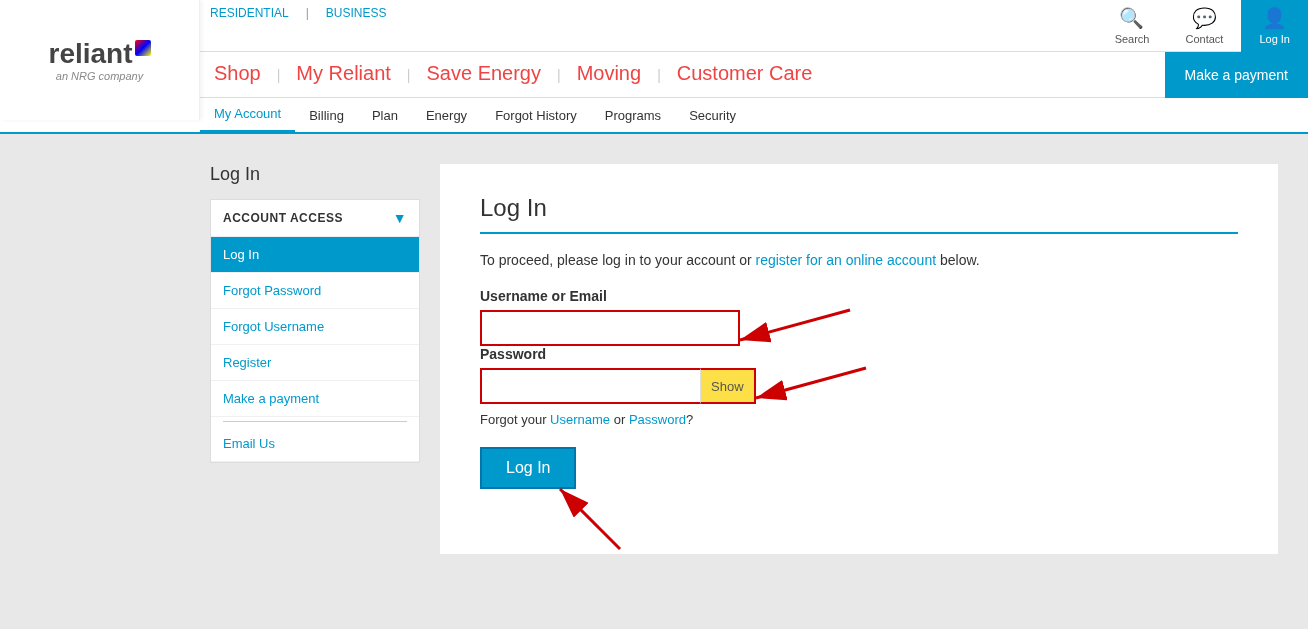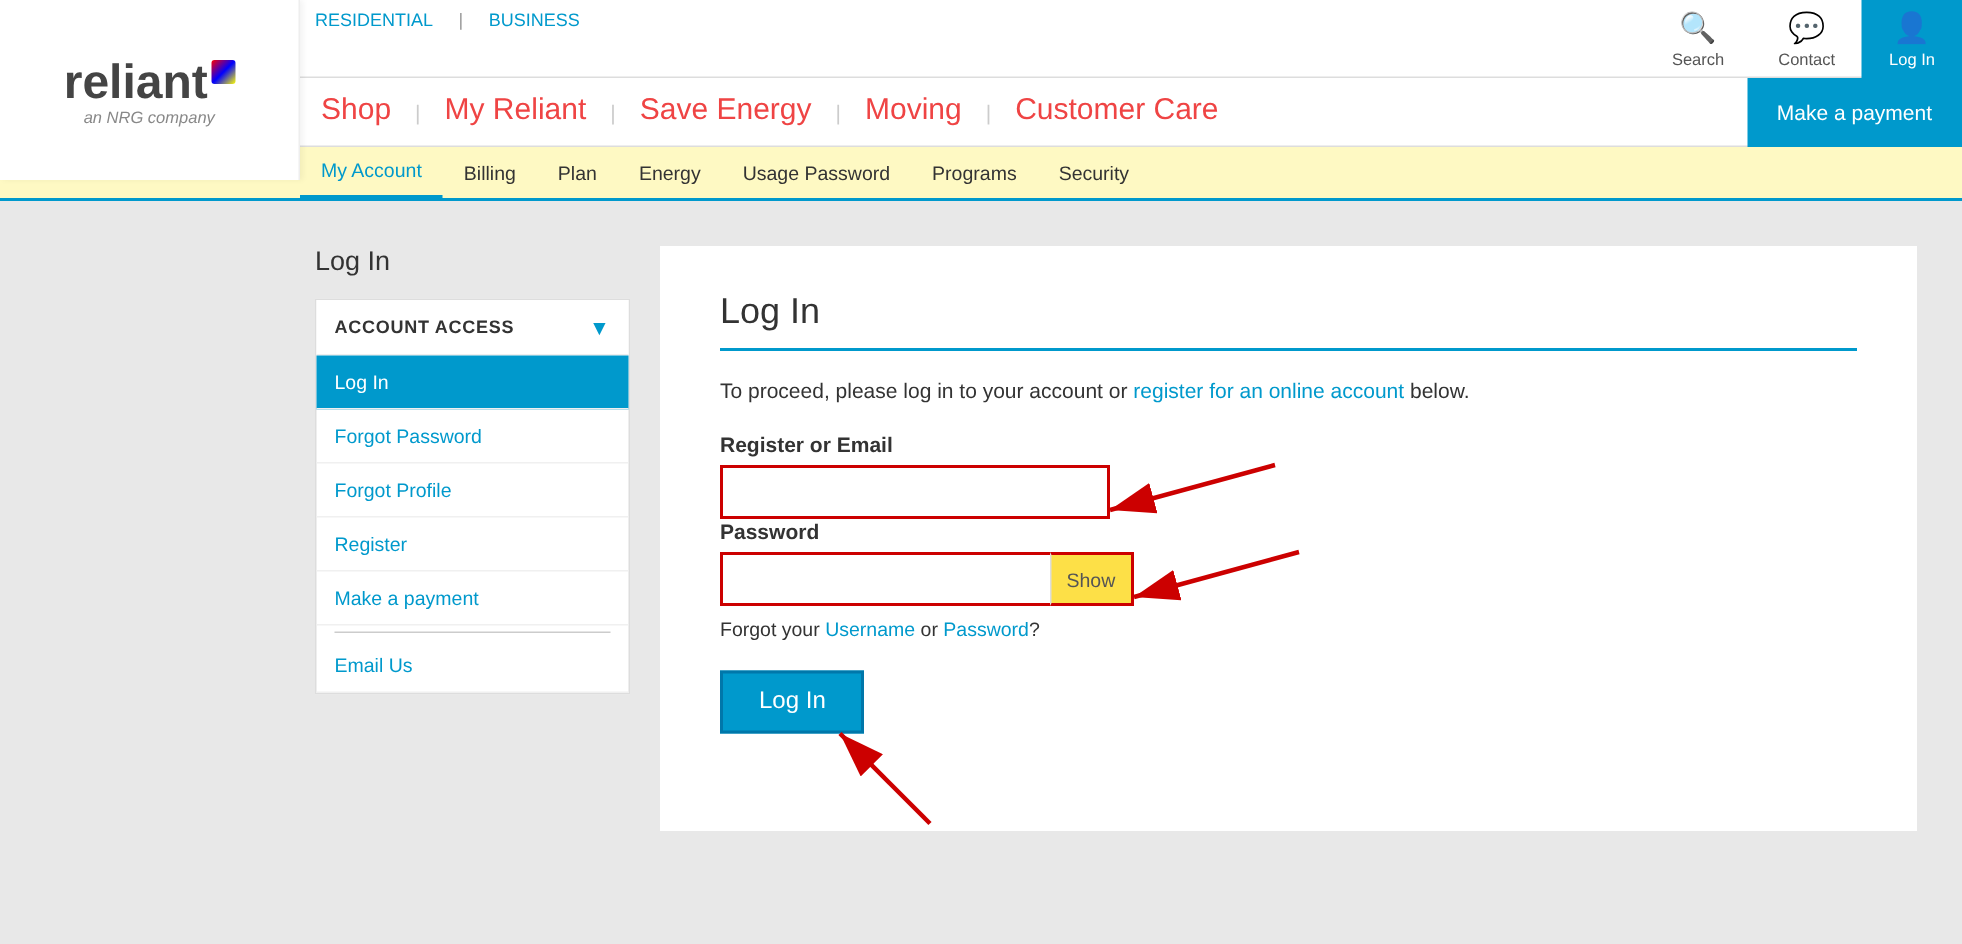--- a/index.html
+++ b/index.html
@@ -85,21 +85,21 @@
       background: #fff;
       display: flex;
       flex-direction: column;
       align-items: center;
       justify-content: center;
       border-right: 1px solid #eee;
       z-index: 10;
       box-shadow: 2px 0 4px rgba(0,0,0,0.05);
     }
     .logo-text {
-      font-size: 32px;
+      font-size: 28px;
       font-weight: bold;
       color: #444;
       display: flex;
       align-items: center;
     }
     .logo-text span { color: #444; }
     .logo-dot {
       display: inline-block;
       width: 16px;
       height: 16px;
@@ -134,21 +134,21 @@
       padding: 10px 20px;
       font-size: 14px;
       cursor: pointer;
       margin-left: auto;
       height: 46px;
       white-space: nowrap;
     }
 
     
     .sub-nav {
-      background: #fef9c3;
+      background: #ffffff;
       border-bottom: 2px solid #0099cc;
       display: flex;
       align-items: center;
       padding: 0 0 0 200px;
       height: 36px;
     }
     .sub-nav-item {
       padding: 0 14px;
       height: 36px;
       display: flex;
@@ -365,53 +365,53 @@
       <span class="nav-sep">|</span>
       <a class="nav-item">Customer Care</a>
     </div>
     <button class="make-payment-btn">Make a payment</button>
   </div>
   <div class="sub-nav">
     <a class="sub-nav-item active">My Account</a>
     <a class="sub-nav-item">Billing</a>
     <a class="sub-nav-item">Plan</a>
     <a class="sub-nav-item">Energy</a>
-    <a class="sub-nav-item">Usage Password</a>
+    <a class="sub-nav-item">Forgot History</a>
     <a class="sub-nav-item">Programs</a>
     <a class="sub-nav-item">Security</a>
   </div>
 </div>
 
 <div class="page-content">
 
   <div class="sidebar">
     <div class="sidebar-title">Log In</div>
     <div class="sidebar-menu">
       <div class="sidebar-section-header">
         <span>ACCOUNT ACCESS</span>
         <span class="arrow">▼</span>
       </div>
       <a class="sidebar-menu-item active">Log In</a>
       <a class="sidebar-menu-item">Forgot Password</a>
-      <a class="sidebar-menu-item">Forgot Profile</a>
+      <a class="sidebar-menu-item">Forgot Username</a>
       <a class="sidebar-menu-item">Register</a>
       <a class="sidebar-menu-item">Make a payment</a>
       <hr class="sidebar-divider">
       <a class="sidebar-menu-item">Email Us</a>
     </div>
   </div>
 
   <div class="main-area">
     <h1 class="form-title">Log In</h1>
     <hr class="form-divider">
     <p class="form-desc">
       <span>To proceed, please log in to your account or </span><a href="#">register for an online account</a><span> below.</span>
     </p>
 
-    <label class="field-label">Register or Email</label>
+    <label class="field-label">Username or Email</label>
     <div style="position:relative; display:inline-block;">
       <input type="text" class="text-input" style="">
       
       <svg style="position:absolute; top:-10px; right:-120px; width:130px; height:60px; pointer-events:none;">
         <defs>
           <marker id="arrowhead1" markerWidth="10" markerHeight="7" refX="10" refY="3.5" orient="auto">
             <polygon points="0 0, 10 3.5, 0 7" fill="#cc0000"></polygon>
           </marker>
         </defs>
         <path d="M120,10 L10,40" stroke="#cc0000" stroke-width="3" fill="none" marker-end="url(#arrowhead1)"></path>

